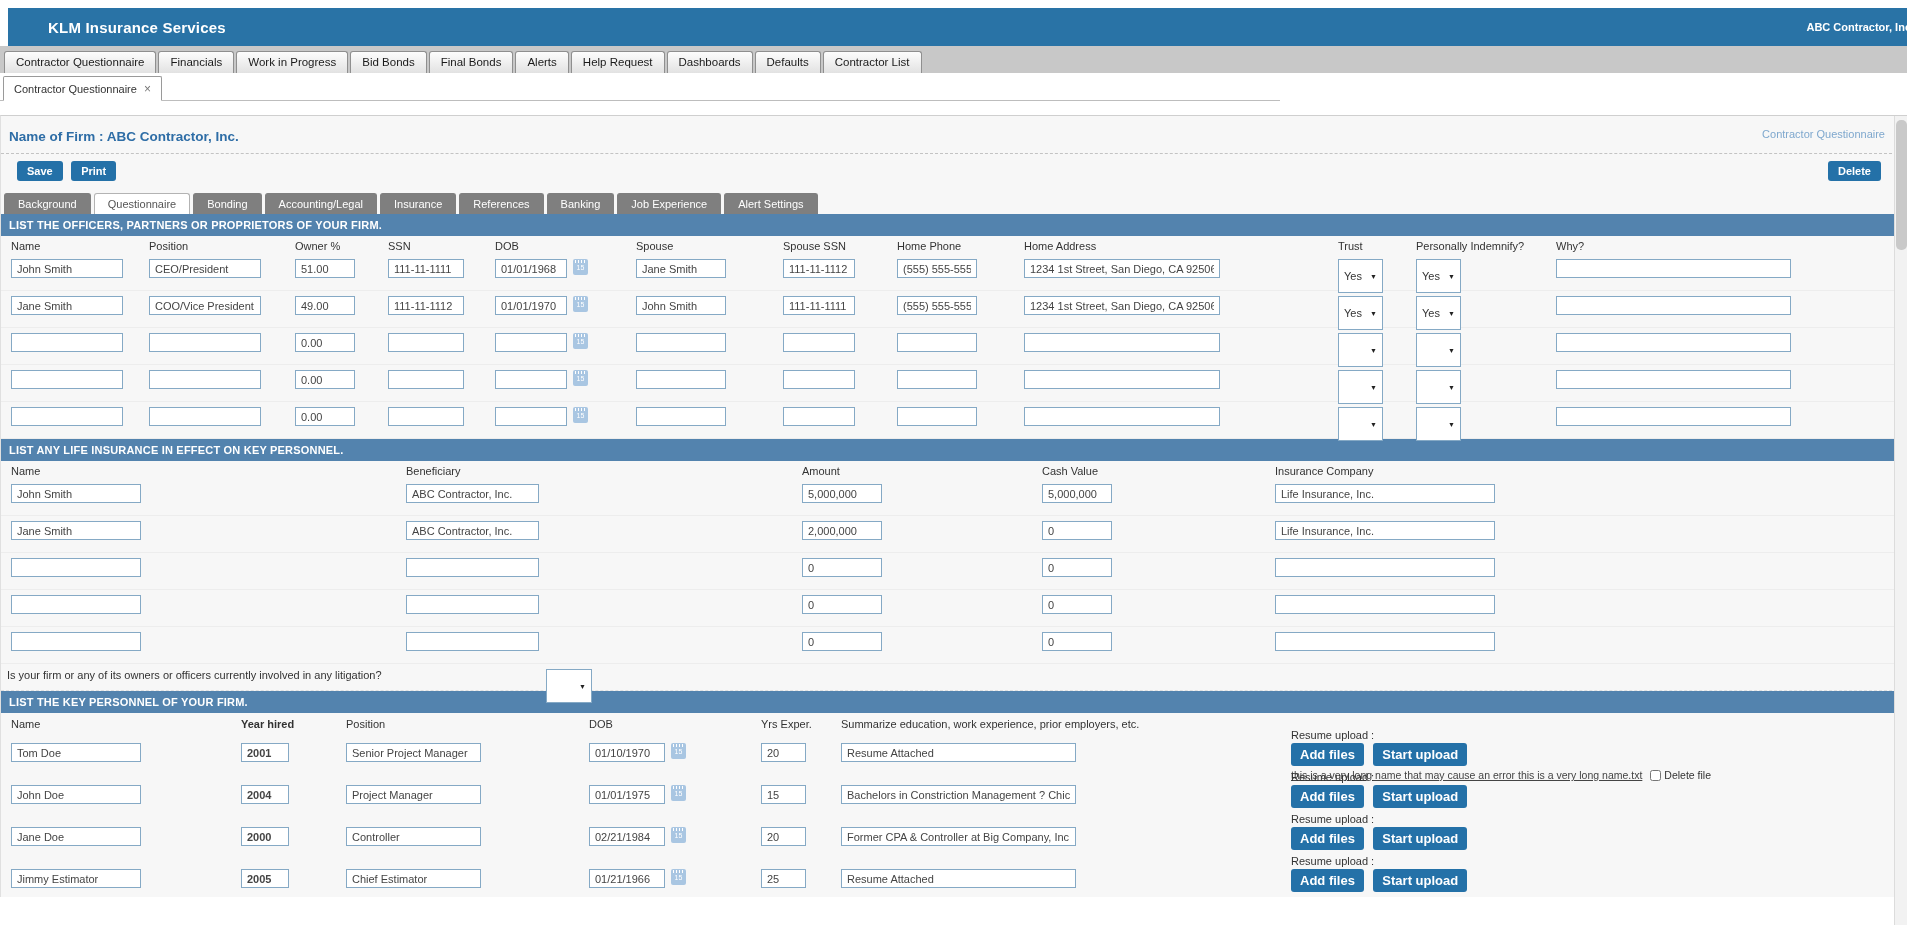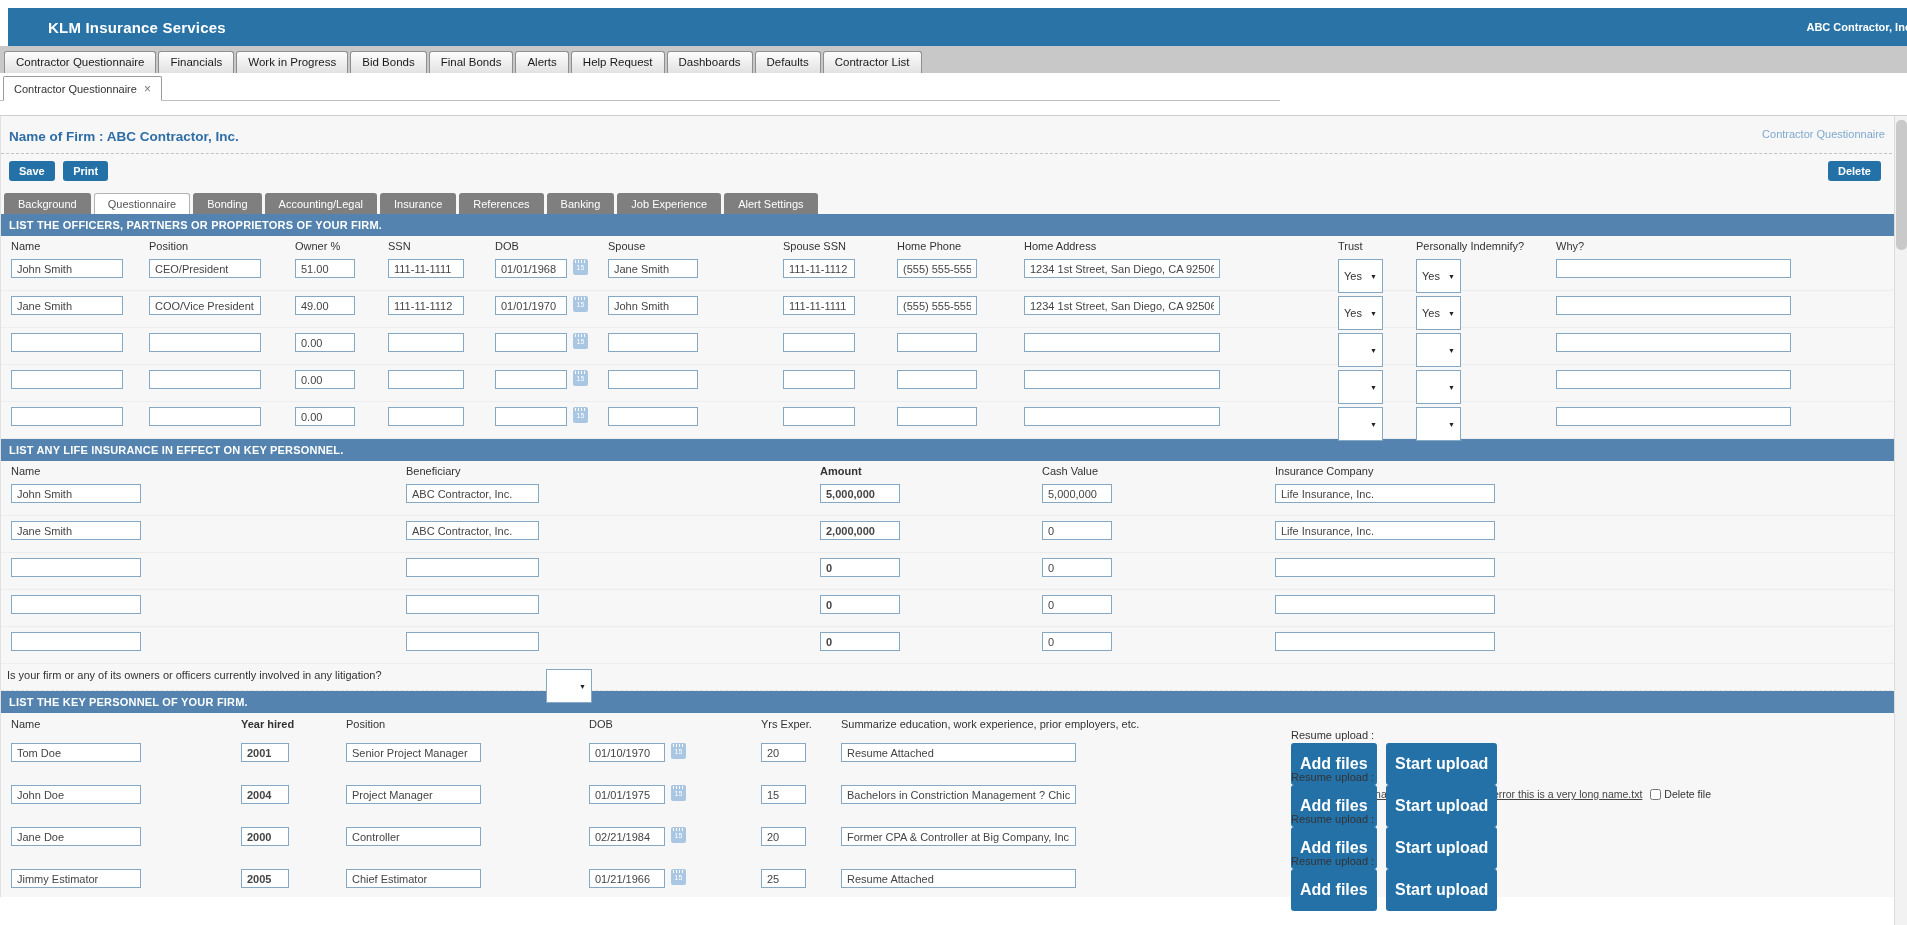--- a/index.html
+++ b/index.html
@@ -39,21 +39,21 @@
   .doc-tab .close{ color:#777; font-size:12px; line-height:1; cursor:pointer; }
   
   .panel{
     margin-top:14px; border-top:1px solid #cfcfcf; border-left:1px solid #e0e0e0;
     background:#f7f7f7; height:782px; position:relative;
   }
   .panel-head{ position:relative; padding:11px 8px 6px; }
   .firm-title{ color:#2e6da6; font-size:13.5px; font-weight:bold; }
   .cq-link{ position:absolute; right:22px; top:12px; color:#7fa8ce; font-size:11px; text-decoration:none; cursor:pointer; }
   .dashed{ border-top:1px dashed #c3c3c3; margin:2px 0 0; }
-  .actions{ position:relative; padding:7px 8px 6px; }
+  .actions{ position:relative; padding:7px 16px 6px; }
   .btn{
     background:#2471a8; color:#fff; border:none; border-radius:3px;
     font-family:"Liberation Sans", sans-serif;
     font-size:11px; font-weight:bold; padding:4px 10px; margin-right:4px; cursor:pointer;
   }
   .btn.delete{ position:absolute; right:22px; top:7px; }
   
   .section-tabs{ padding:6px 0 0 3px; display:flex; }
   .s-tab{
     background:#7f7f7f; color:#fff; font-size:11px; padding:4px 13px;
@@ -91,34 +91,34 @@
   
   .olabels{ height:14px; margin-top:4px; }
   .orow{ height:37px; border-bottom:1px solid #ededed; }
   .orow .fi, .orow .sel, .orow .cal{ top:5px; }
   .o-name{ left:10px;  width:112px; }
   .o-pos{  left:148px; width:112px; }
   .o-own{  left:294px; width:60px; }
   .o-ssn{  left:387px; width:76px; }
   .o-dob{  left:494px; width:72px; }
   .o-cal{  left:572px; }
-  .o-sp{   left:607px; width:90px; }
+  .o-sp{   left:635px; width:90px; }
   .o-sssn{ left:782px; width:72px; }
   .o-ph{   left:896px; width:80px; }
   .o-addr{ left:1023px; width:196px; }
   .o-tr{   left:1337px; width:45px; }
   .o-ind{  left:1415px; width:45px; }
   .o-why{  left:1555px; width:235px; }
   
   .llabels{ height:14px; margin-top:4px; }
   .lrow{ height:37px; border-bottom:1px solid #ededed; }
   .lrow .fi{ top:5px; }
   .l-name{ left:10px;   width:130px; }
   .l-ben{  left:405px;  width:133px; }
-  .l-amt{  left:819px;  width:80px;font-weight:bold; }
+  .l-amt{  left:801px;  width:80px; }
   .l-cash{ left:1041px; width:70px; }
   .l-co{   left:1274px; width:220px; }
   
   .qwrap{ padding-top:3px; }
   .qrow{ position:relative; border-bottom:1px dashed #e0e0e0; }
   .qrow.q1{ height:29px; }
   .qrow.q2{ height:24px; }
   .qtext{ font-size:11px; color:#333; width:530px; padding:2px 0 0 6px; line-height:12.5px; }
   .qsel{ left:545px; width:46px; top:2px; }
   
@@ -129,21 +129,21 @@
   .p-name{ left:10px;  width:130px; }
   .p-year{ left:240px; width:48px;font-weight:bold; }
   .p-pos{  left:345px; width:135px; }
   .p-dob{  left:588px; width:76px; }
   .p-cal{  left:670px; }
   .p-yrs{  left:760px; width:45px; }
   .p-sum{  left:840px; width:235px; }
   .upload{ position:absolute; left:1290px; top:-4px; width:560px; }
   .up-label{ font-size:11px; color:#333; }
   .up-btns{ margin-top:2px; }
-  .btn.sm{ font-size:16px; padding:12px 9px; margin-right:5px; border-radius:3px; }
+  .btn.sm{ font-size:13px; padding:4px 9px; margin-right:5px; border-radius:3px; }
   .up-file{ margin-top:3px; font-size:10.5px; color:#444; display:flex; align-items:center; }
   .file-link{ color:#444; text-decoration:underline; cursor:pointer; white-space:nowrap; }
   .chk{ width:11px; height:11px; margin:0 3px 0 8px; }
   .chk-label{ font-size:10.5px; color:#333; }
   
   .scrollbar{
     position:absolute; right:0; top:116px; width:13px; height:809px;
     background:#f2f2f2; border-left:1px solid #dcdcdc;
   }
   .scroll-thumb{ position:absolute; left:1px; top:4px; width:11px; height:130px; background:#c9c9c9; border-radius:5px; cursor:pointer; }

